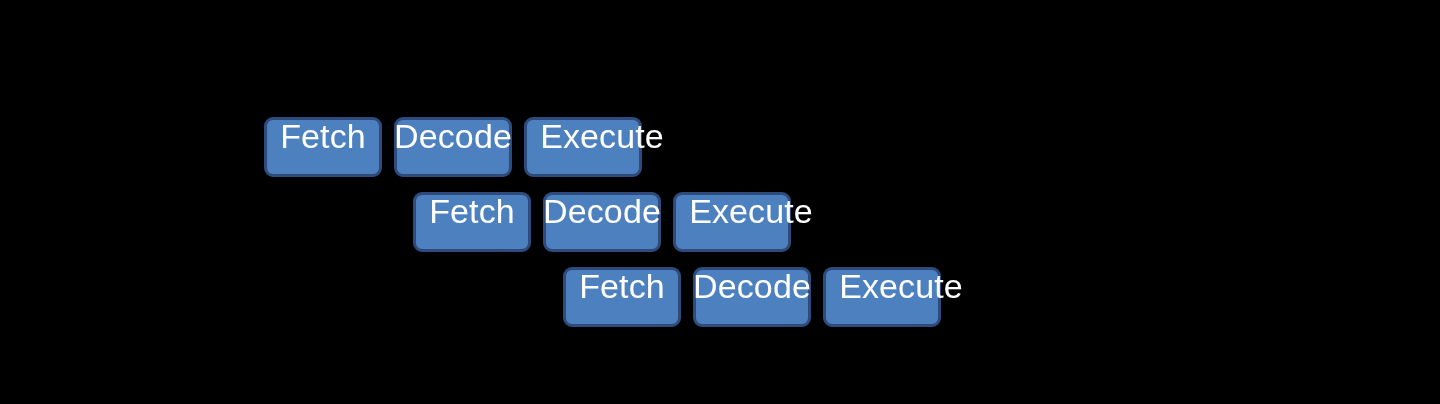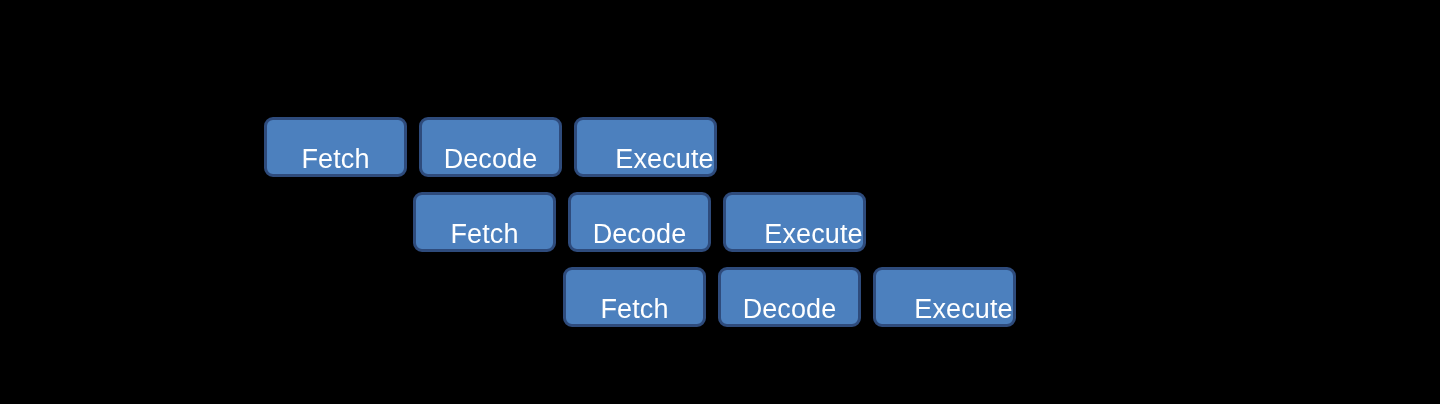--- a/index.html
+++ b/index.html
@@ -24,31 +24,31 @@
 
   .pipeline-row {
     position: absolute;
     display: flex;
     flex-direction: row;
     align-items: flex-start;
   }
 
   .stage-box {
     box-sizing: border-box;
-    width: 143px;
+    width: 118px;
     height: 60px;
     margin-right: 12px;
     background: #4C80BE;
     border: 3px solid #2E4B7C;
     border-radius: 9px;
     display: flex;
-    align-items: flex-end;
+    align-items: flex-start;
     justify-content: center;
     color: #FFFFFF;
-    font-size: 27px;
+    font-size: 34px;
     line-height: 1;
     font-weight: 400;
     letter-spacing: 0.1px;
     white-space: nowrap;
   }
 
   .stage-box:last-child {
     margin-right: 0;
     padding-left: 38px;
   }

